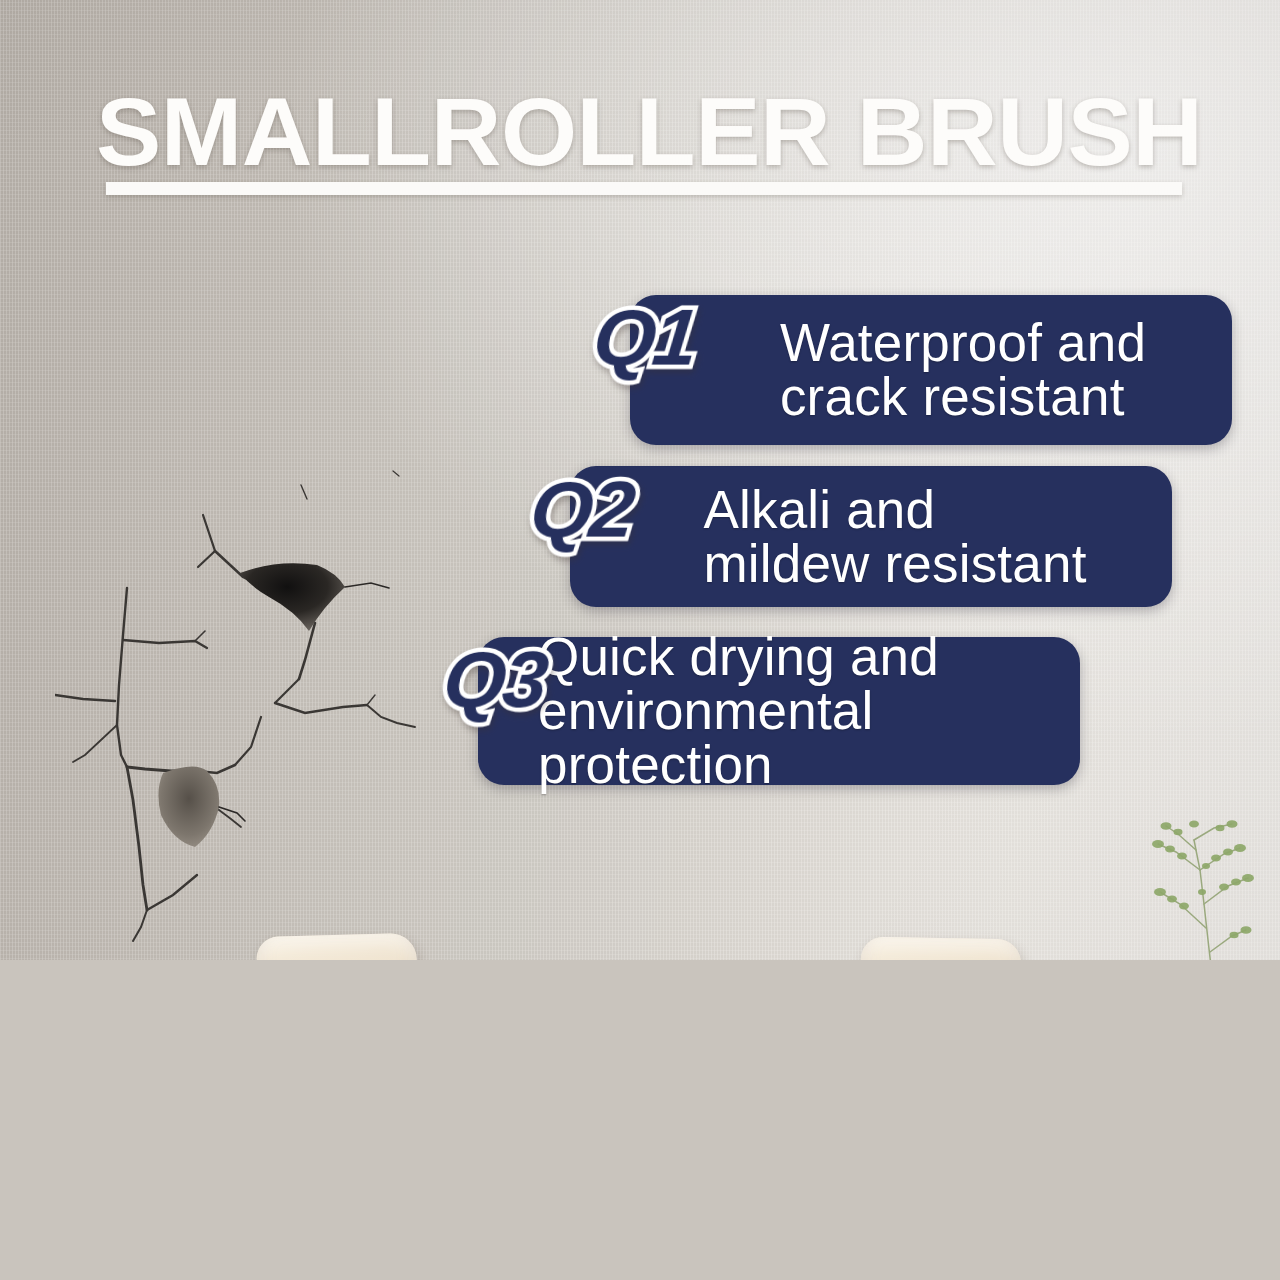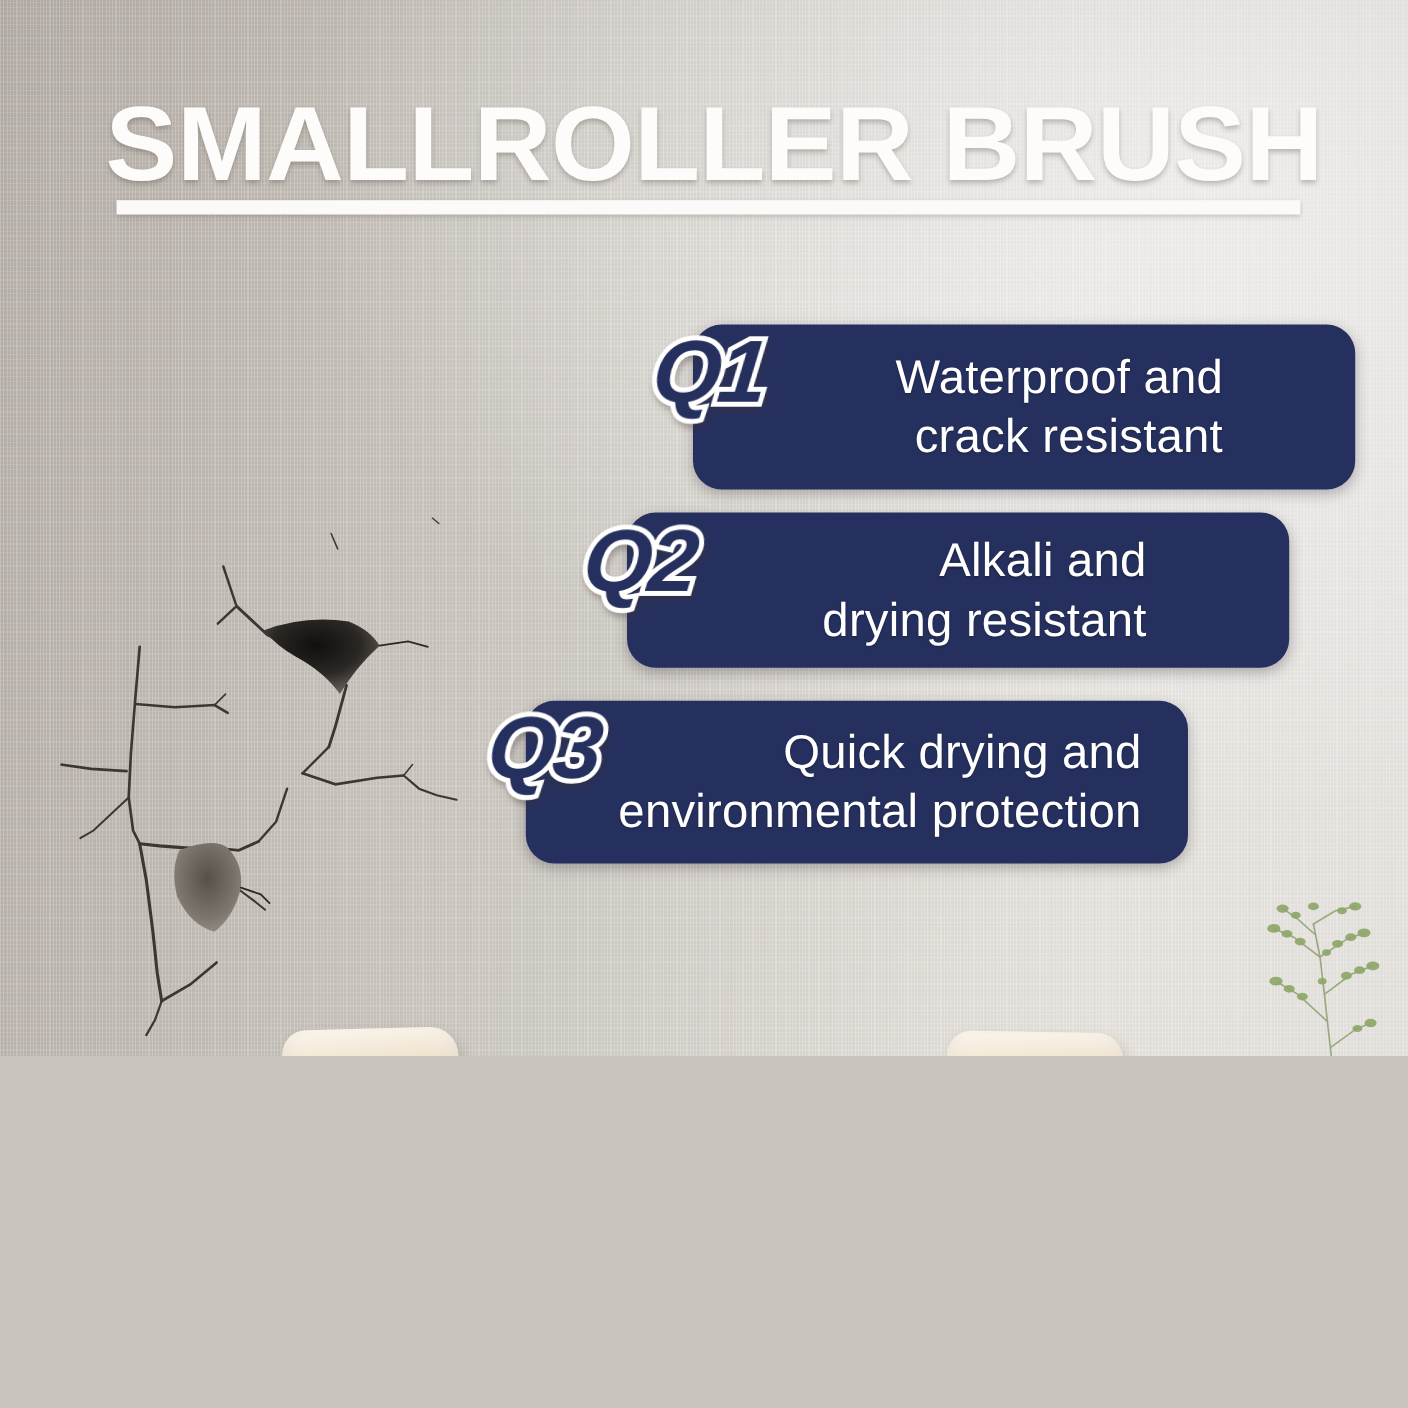--- a/index.html
+++ b/index.html
@@ -194,24 +194,24 @@
   
   .badge {
     position:absolute;
     background:#26305e;
     border-radius:26px;
     box-shadow:0 4px 12px rgba(40,35,50,.30);
     display:flex; align-items:center; justify-content:center;
   }
   .badge-text {
     color:#ffffff;
-    font-size:43px;
+    font-size:53px;
     line-height:54px;
     font-weight:400;
-    text-align:right;
+    text-align:left;
     padding:0 22px 0 86px;
     letter-spacing:.2px;
     white-space:pre-line;
     text-shadow:0 1px 2px rgba(0,0,0,.28);
   }
   .badge.b1 { left:630px; top:295px; width:602px; height:150px; }
   .badge.b2 { left:570px; top:466px; width:602px; height:141px; }
   .badge.b3 { left:478px; top:637px; width:602px; height:148px; }
   .badge.b3 .badge-text { padding:0 18px 0 60px; }
   .badge.b2 .badge-text { padding:0 22px 0 70px; }
@@ -292,21 +292,21 @@
   <div class="headline-rule"></div>
 
   <div class="badge b1">
     <div class="badge-text">Waterproof and
 crack resistant</div>
   </div>
   <div class="qmark q1">Q1</div>
 
   <div class="badge b2">
     <div class="badge-text">Alkali and
-drying resistant</div>
+mildew resistant</div>
   </div>
   <div class="qmark q2">Q2</div>
 
   <div class="badge b3">
     <div class="badge-text">Quick drying and
 environmental protection</div>
   </div>
   <div class="qmark q3">Q3</div>
 
   <div class="baseboard"></div>

